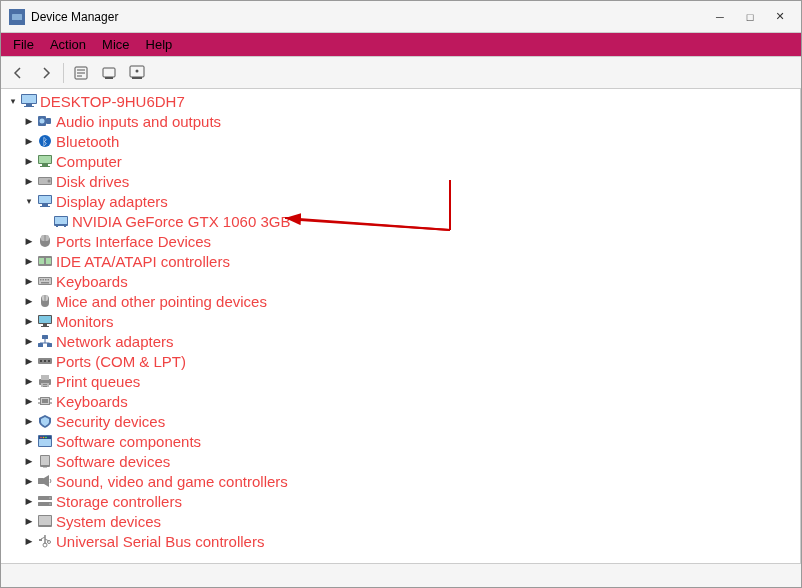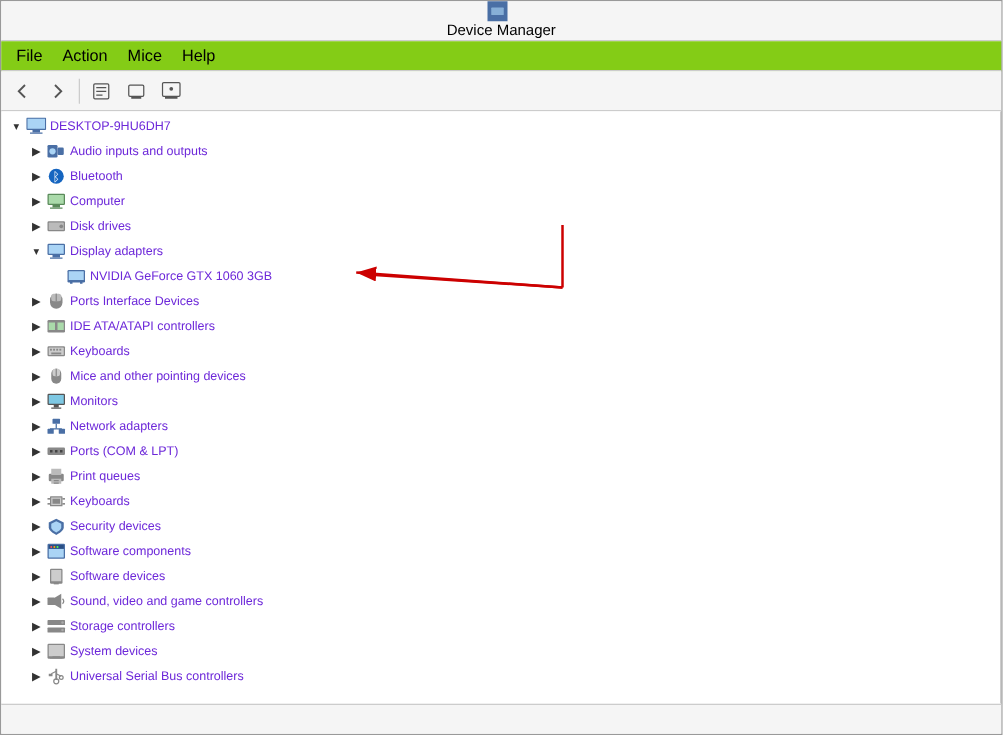--- a/index.html
+++ b/index.html
@@ -23,21 +23,20 @@
 
     
     .title-bar {
       height: 32px;
       background: #f5f5f5;
       display: flex;
       align-items: center;
       padding: 0 8px;
       border-bottom: 1px solid #ccc;
       flex-shrink: 0;
-      flex-direction: column;
     }
     .title-bar-icon {
       width: 16px;
       height: 16px;
       margin-right: 6px;
       background: #4a6fa5;
       display: inline-flex;
       align-items: center;
       justify-content: center;
       font-size: 9px;
@@ -61,21 +60,21 @@
       font-size: 11px;
       color: #333;
       display: flex;
       align-items: center;
       justify-content: center;
     }
 
     
     .menu-bar {
       height: 24px;
-      background: #84cc16;
+      background: #be185d;
       display: flex;
       align-items: center;
       padding: 0 4px;
       border-bottom: 1px solid #ccc;
       flex-shrink: 0;
     }
     .menu-item {
       padding: 2px 8px;
       cursor: pointer;
       font-size: 13px;
@@ -160,22 +159,22 @@
       height: 16px;
       margin-right: 3px;
       display: flex;
       align-items: center;
       justify-content: center;
       font-size: 12px;
       flex-shrink: 0;
     }
 
     .tree-label {
-      font-size: 10px;
-      color: #6d28d9;
+      font-size: 15px;
+      color: #ef4444;
     }
 
     
     .status-bar {
       height: 24px;
       background: #f5f5f5;
       border-top: 1px solid #ccc;
       flex-shrink: 0;
       display: flex;
       align-items: center;

